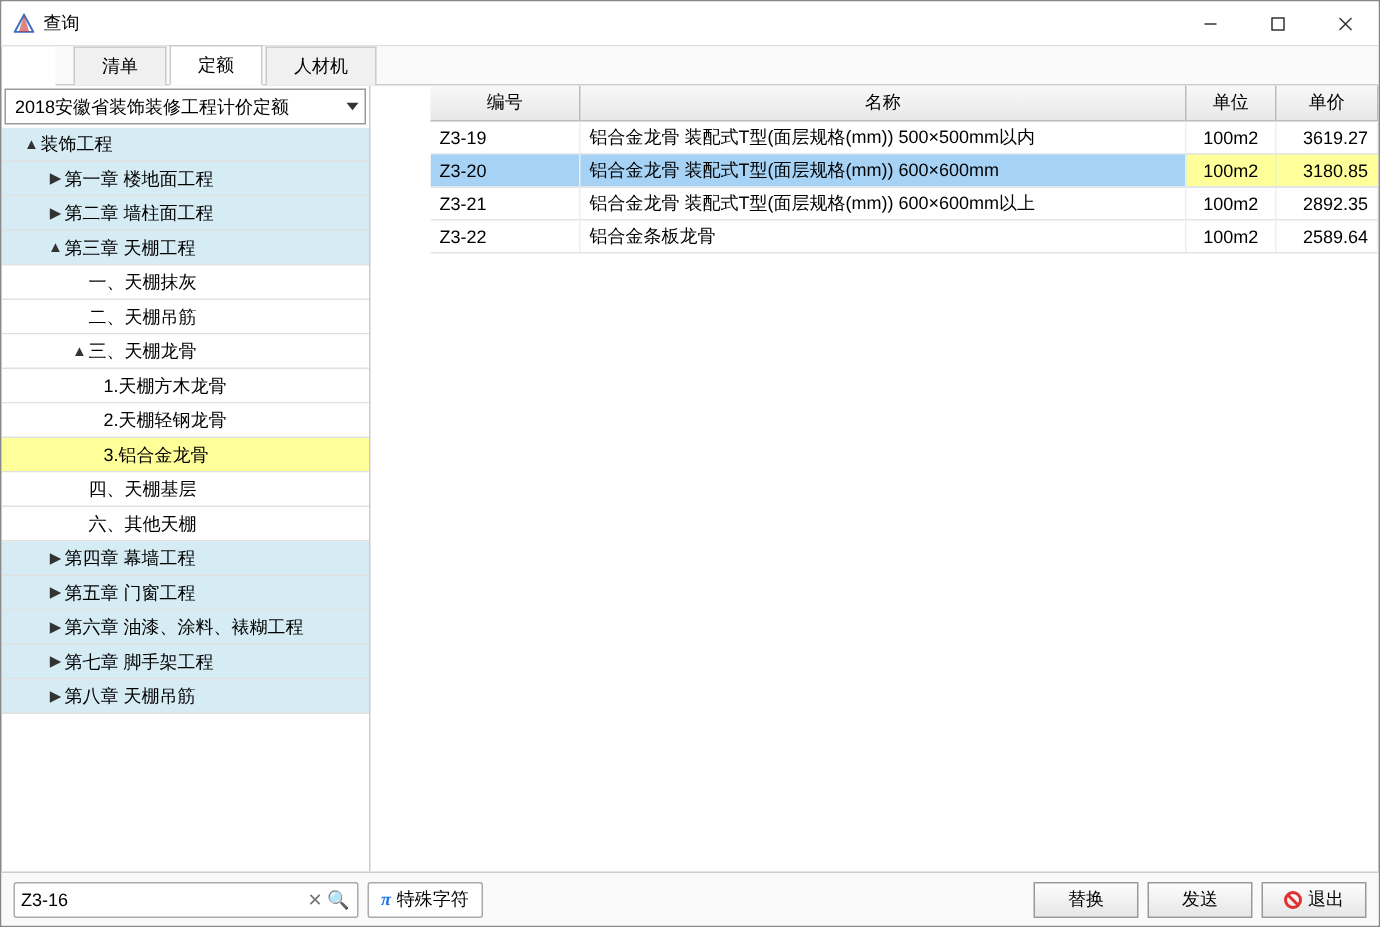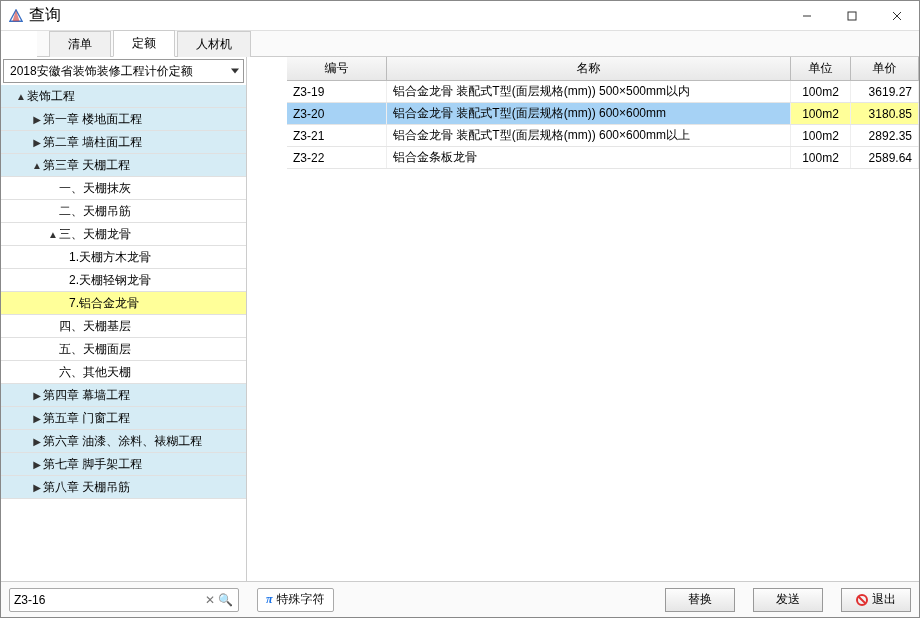--- a/index.html
+++ b/index.html
@@ -1,20 +1,20 @@
 <!DOCTYPE html>
 <html><head>
 <meta charset="utf-8">
 <style>
 * { box-sizing: border-box; margin: 0; padding: 0; }
 body { font-family: "Microsoft YaHei", sans-serif; font-size: 12px; background: #f0f0f0; color: #000; }
 .window { width: 920px; height: 618px; background: #fff; border: 1px solid #888; display: flex; flex-direction: column; position: relative; }
 .titlebar { height: 30px; display: flex; align-items: center; padding: 0 0 0 8px; background: #fff; border-bottom: 1px solid #e0e0e0; }
 .titlebar .logo { width: 14px; height: 14px; margin-right: 6px; }
-.titlebar .title { flex: 1; font-size: 16px; color: #000; }
+.titlebar .title { flex: 1; font-size: 12px; color: #000; }
 .win-controls { display: flex; }
 .win-controls div { width: 45px; height: 30px; display: flex; align-items: center; justify-content: center; color: #333; }
 .tabbar { height: 26px; display: flex; align-items: flex-end; padding-left: 12px; background: #fafafa; border-bottom: 1px solid #ccc; margin-left: 36px; }
 .tab { padding: 4px 18px; border: 1px solid #ccc; border-bottom: none; background: #f0f0f0; margin-right: 2px; position: relative; top: 1px; }
 .tab.active { background: #fff; border-bottom: 1px solid #fff; }
 .main { flex: 1; display: flex; overflow: hidden; gap: 40px; }
 .left-panel { width: 246px; border-right: 1px solid #ccc; display: flex; flex-direction: column; }
 .dropdown { height: 24px; border: 1px solid #999; margin: 2px; display: flex; align-items: center; padding: 0 6px; background: #fff; position: relative; }
 .dropdown .arrow { position: absolute; right: 4px; top: 50%; transform: translateY(-50%); width: 0; height: 0; border-left: 4px solid transparent; border-right: 4px solid transparent; border-top: 5px solid #333; }
 .tree { flex: 1; overflow: auto; }
@@ -36,21 +36,21 @@
 .col-price { width: 68px; }
 .grid-body { flex: 1; overflow: auto; }
 .row { display: flex; height: 22px; border-bottom: 1px solid #e5e5e5; align-items: center; }
 .row div { border-right: 1px solid #eee; padding: 0 6px; height: 100%; display: flex; align-items: center; }
 .row .col-code { justify-content: flex-start; }
 .row .col-name { justify-content: flex-start; }
 .row .col-unit { justify-content: center; }
 .row .col-price { justify-content: flex-end; text-align: right; }
 .row.sel { background: #a6d2f5; }
 .row.sel .col-unit, .row.sel .col-price { background: #ffff99; }
-.footer { height: 36px; border-top: 1px solid #ccc; display: flex; align-items: center; padding: 0 8px; gap: 18px; background: #fafafa; }
+.footer { height: 36px; border-top: 1px solid #ccc; display: flex; align-items: center; padding: 0 8px; gap: 6px; background: #fafafa; }
 .search-wrap { width: 230px; height: 24px; border: 1px solid #aaa; display: flex; align-items: center; padding: 0 4px; background: #fff; border-radius: 2px; }
 .search-wrap input { flex: 1; border: none; outline: none; font-size: 12px; }
 .search-wrap .clr, .search-wrap .mag { width: 16px; text-align: center; color: #777; cursor: pointer; }
 .pi-btn { height: 24px; border: 1px solid #aaa; padding: 0 8px; display: flex; align-items: center; background: #fff; gap: 4px; border-radius: 2px; }
 .pi-btn .pi { color: #1a73e8; font-style: italic; font-weight: bold; font-family: serif; }
 .spacer { flex: 1; }
 .btn { height: 24px; min-width: 70px; padding: 0 12px; border: 1px solid #999; background: linear-gradient(#fdfdfd,#e6e6e6); display: flex; align-items: center; justify-content: center; border-radius: 0; gap: 4px; }
 .btn .stop { width: 12px; height: 12px; border-radius: 50%; border: 2px solid #e03030; position: relative; }
 .btn .stop:before { content: ""; position: absolute; width: 10px; height: 2px; background: #e03030; top: 3px; left: -1px; transform: rotate(45deg); }
 </style>
@@ -129,29 +129,25 @@
           <div class="tree-item white l3">
             <span class="caret"></span>
             <span>1.天棚方木龙骨</span>
           </div>
           <div class="tree-item white l3">
             <span class="caret"></span>
             <span>2.天棚轻钢龙骨</span>
           </div>
           <div class="tree-item yellow l3">
             <span class="caret"></span>
-            <span>7.铝合金龙骨</span>
+            <span>3.铝合金龙骨</span>
           </div>
           <div class="tree-item white l2">
             <span class="caret"></span>
             <span>四、天棚基层</span>
-          </div>
-          <div class="tree-item white l2">
-            <span class="caret"></span>
-            <span>五、天棚面层</span>
           </div>
           <div class="tree-item white l2">
             <span class="caret"></span>
             <span>六、其他天棚</span>
           </div>
           <div class="tree-item blue l1">
             <span class="caret">▶</span>
             <span>第四章 幕墙工程</span>
           </div>
           <div class="tree-item blue l1">

